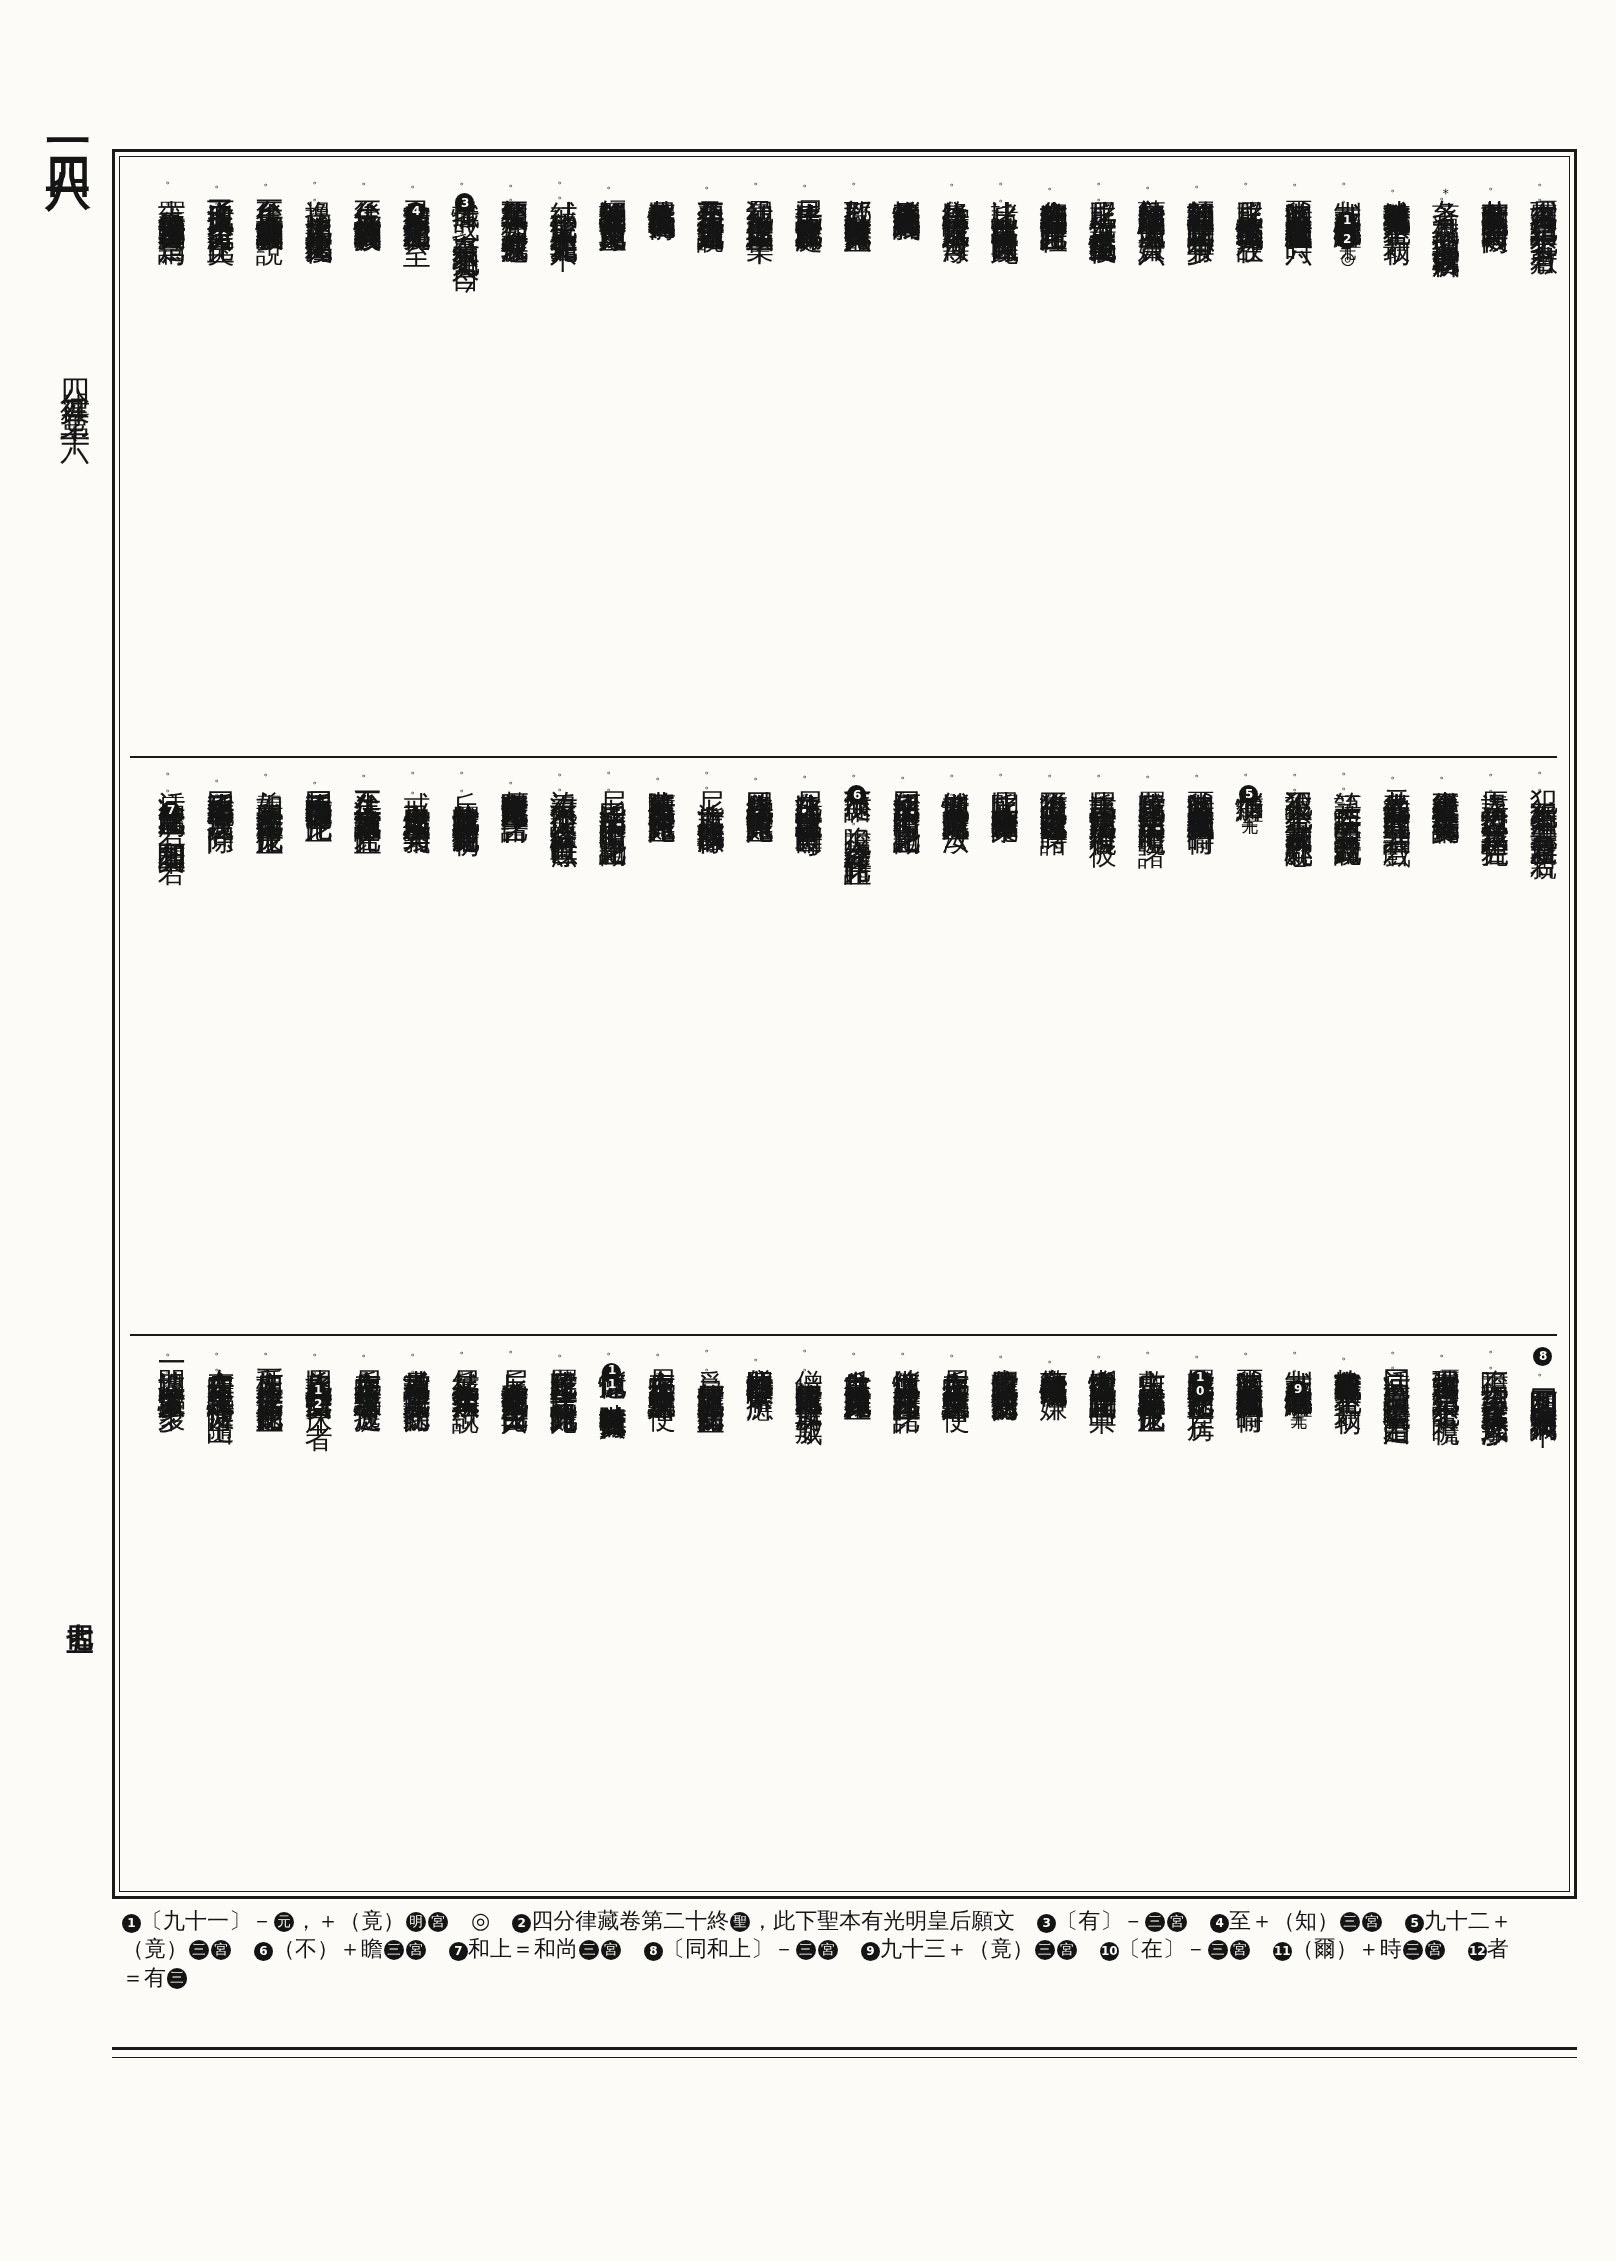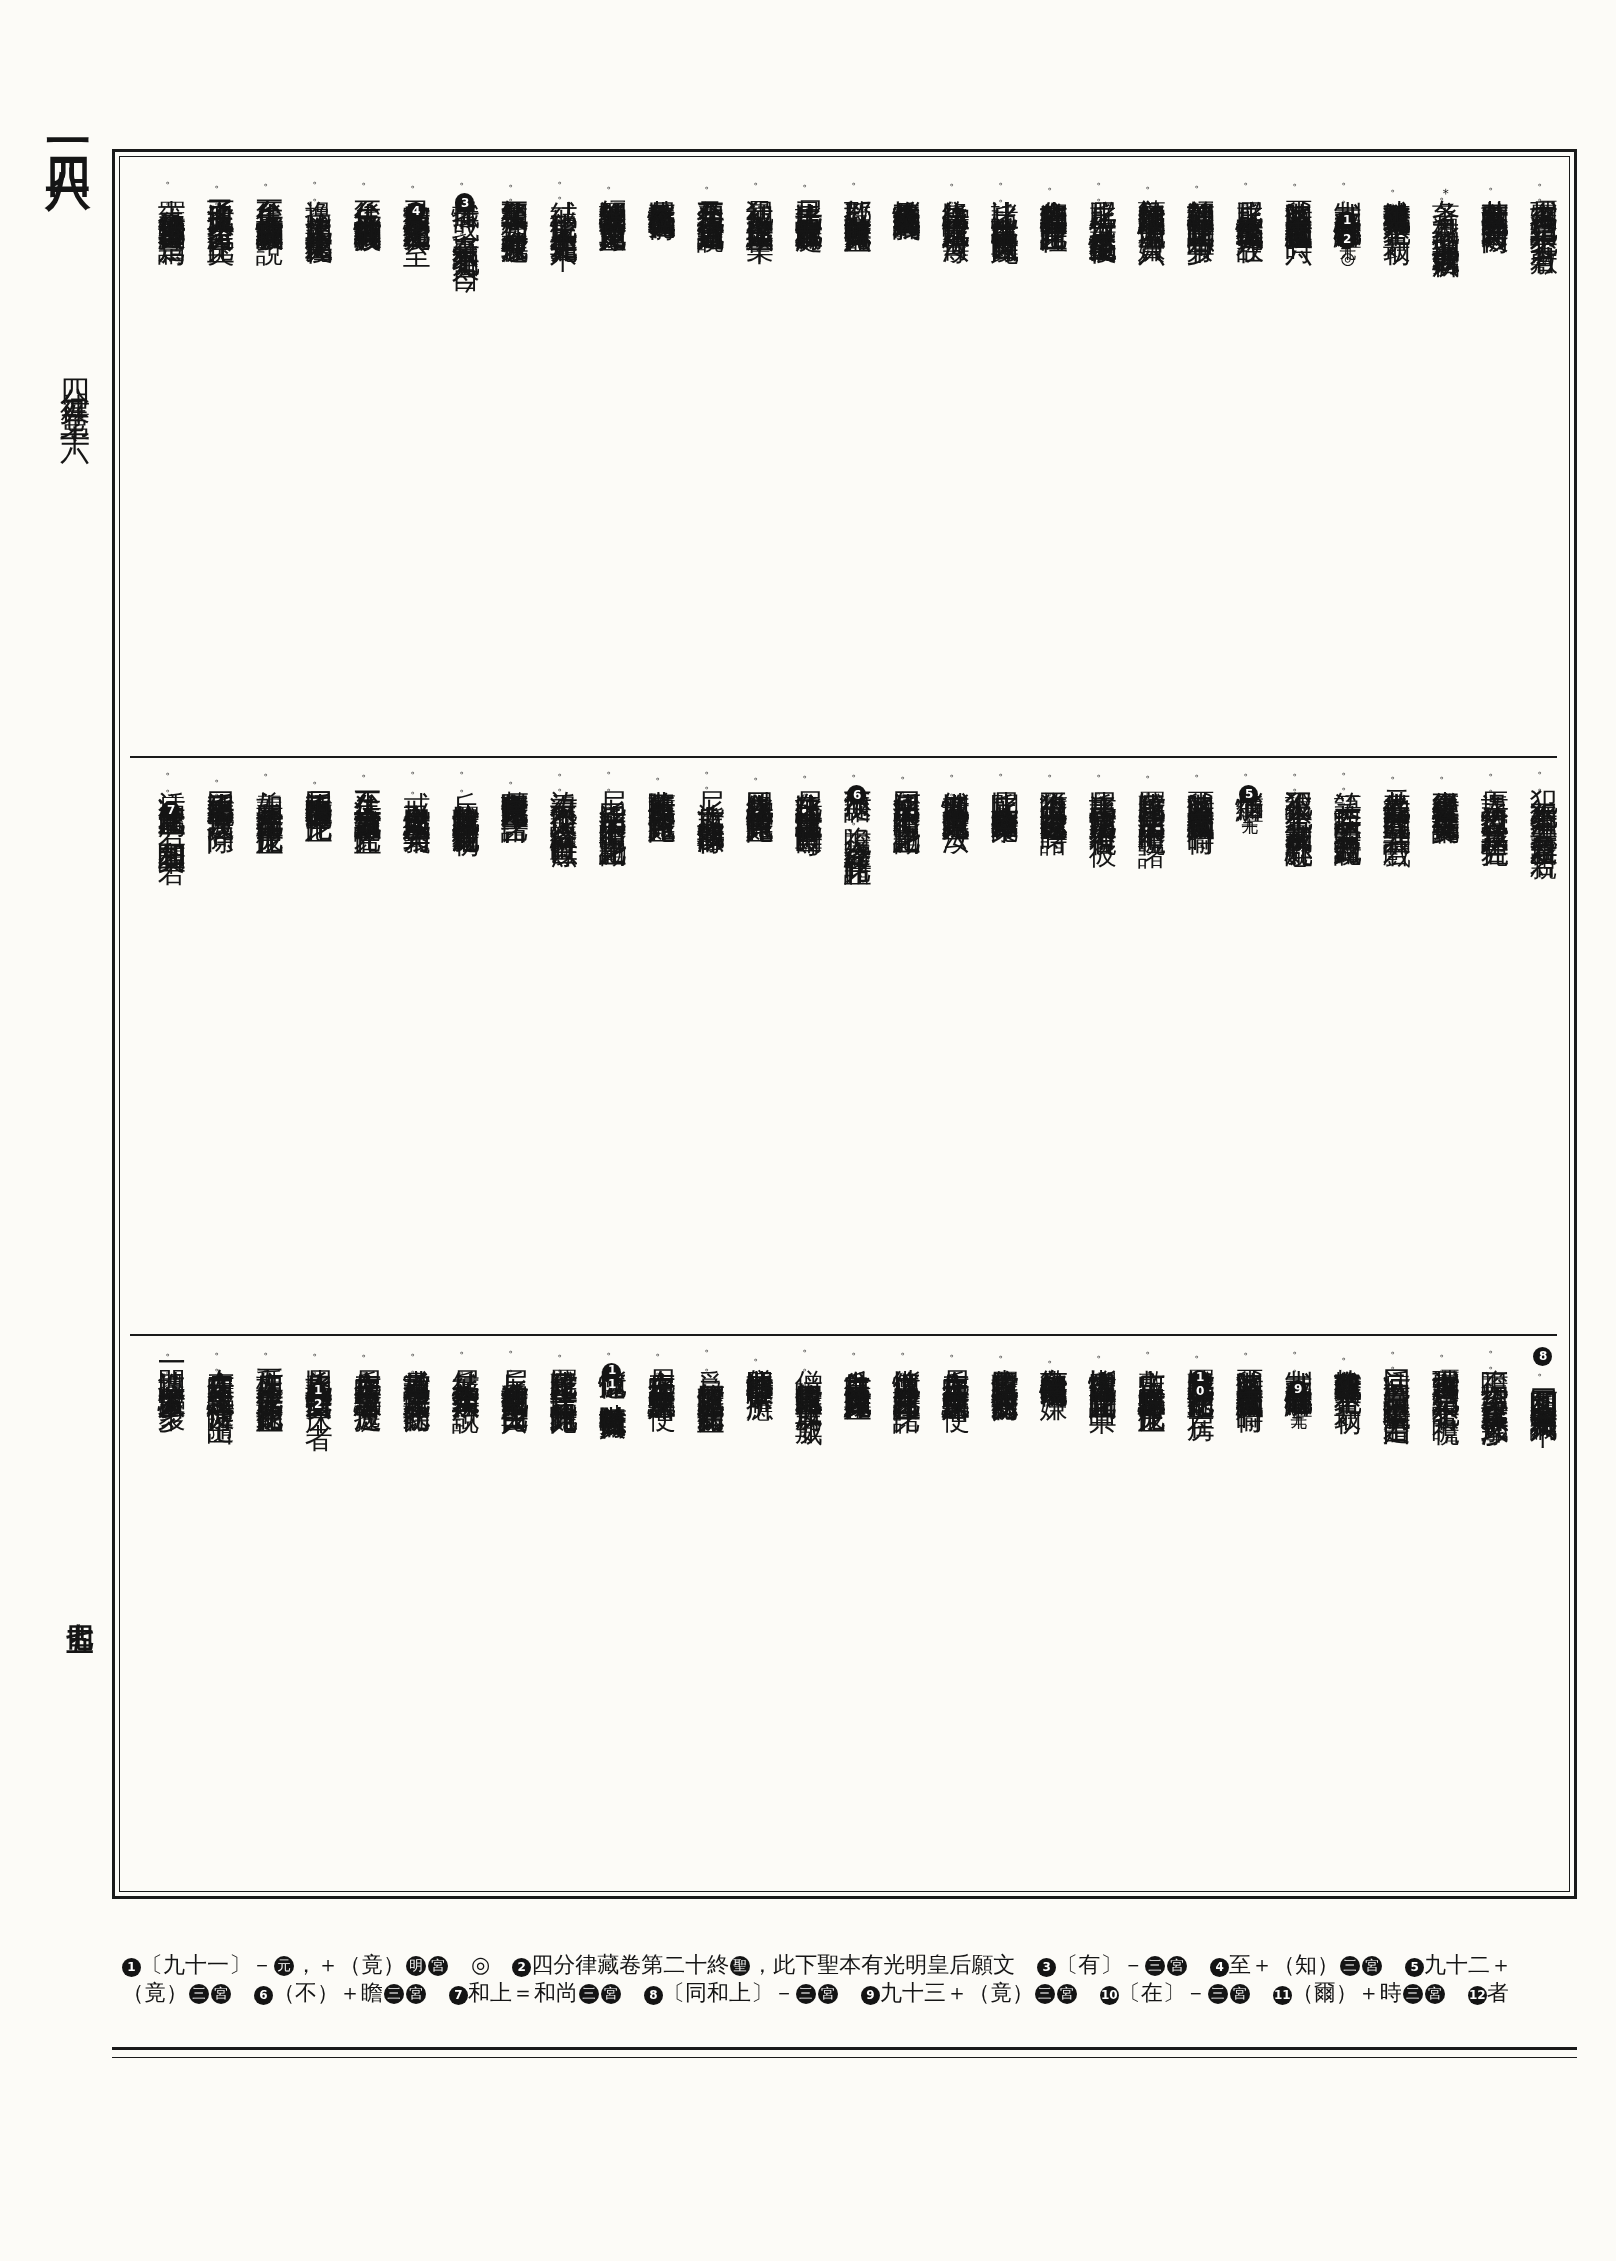--- a/index.html
+++ b/index.html
@@ -35,21 +35,21 @@
 
   .fnum { display:inline-block; background:#141414; color:#fff; border-radius:50%;
           width:19px; height:19px; line-height:19px; text-align:center;
           font-size:12px; letter-spacing:0; font-weight:bold;
           font-family:"DejaVu Sans","Liberation Sans",sans-serif; }
   .sig  { display:inline-block; background:#141414; color:#fff; border-radius:50%;
           width:20.4px; height:20.4px; line-height:20.4px; text-align:center;
           font-size:13.6px; letter-spacing:0; margin:0 0.8px; }
 
   
-  #footnotes { position:absolute; left:122px; top:1952px; width:1451px;
+  #footnotes { position:absolute; left:122px; top:1908px; width:1451px;
                font-size:22px; line-height:26px; }
   #footnotes .fline { white-space:nowrap; margin-bottom:2.3px; }
   #footnotes .fnum { vertical-align:1.5px; }
   #footnotes .sig  { vertical-align:2.3px; }
 
   #bottom-rule { position:absolute; left:112px; top:2047px; width:1465px; height:6.8px;
                  border-top:3px solid #1a1a1a; border-bottom:1.5px solid #1a1a1a; }
 </style>
 </head>
 <body>
@@ -154,16 +154,17 @@
         <div class="col">五種床如上<span class="p">。</span>彼比丘尼安居<span class="p">。</span>初聽餘比丘尼</div>
         <div class="col">在房中安床<span class="p">。</span>後憙恚驅出<span class="p">。</span>隨作方便<span class="p">。</span>隨出</div>
         <div class="col">門一一波逸提<span class="p">。</span>若方便驅衆多人出<span class="p">。</span>衆多</div>
       </div>
   </div>
 </div>
 
 <div id="footnotes">
     <div class="fline"><span class="fnum">1</span>〔九十一〕－<span class="sig">元</span>，＋（竟）<span class="sig">明</span><span class="sig">宮</span>　◎　<span class="fnum">2</span>四分律藏卷第二十終<span class="sig">聖</span>，此下聖本有光明皇后願文　<span class="fnum">3</span>〔有〕－<span class="sig">三</span><span class="sig">宮</span>　<span class="fnum">4</span>至＋（知）<span class="sig">三</span><span class="sig">宮</span>　<span class="fnum">5</span>九十二＋</div>
     <div class="fline">（竟）<span class="sig">三</span><span class="sig">宮</span>　<span class="fnum">6</span>（不）＋瞻<span class="sig">三</span><span class="sig">宮</span>　<span class="fnum">7</span>和上＝和尚<span class="sig">三</span><span class="sig">宮</span>　<span class="fnum">8</span>〔同和上〕－<span class="sig">三</span><span class="sig">宮</span>　<span class="fnum">9</span>九十三＋（竟）<span class="sig">三</span><span class="sig">宮</span>　<span class="fnum">10</span>〔在〕－<span class="sig">三</span><span class="sig">宮</span>　<span class="fnum">11</span>（爾）＋時<span class="sig">三</span><span class="sig">宮</span>　<span class="fnum">12</span>者</div>
+    <div class="fline">＝有<span class="sig">三</span></div>
   </div>
 
 <div id="bottom-rule"></div>
 
 
 </body></html>

